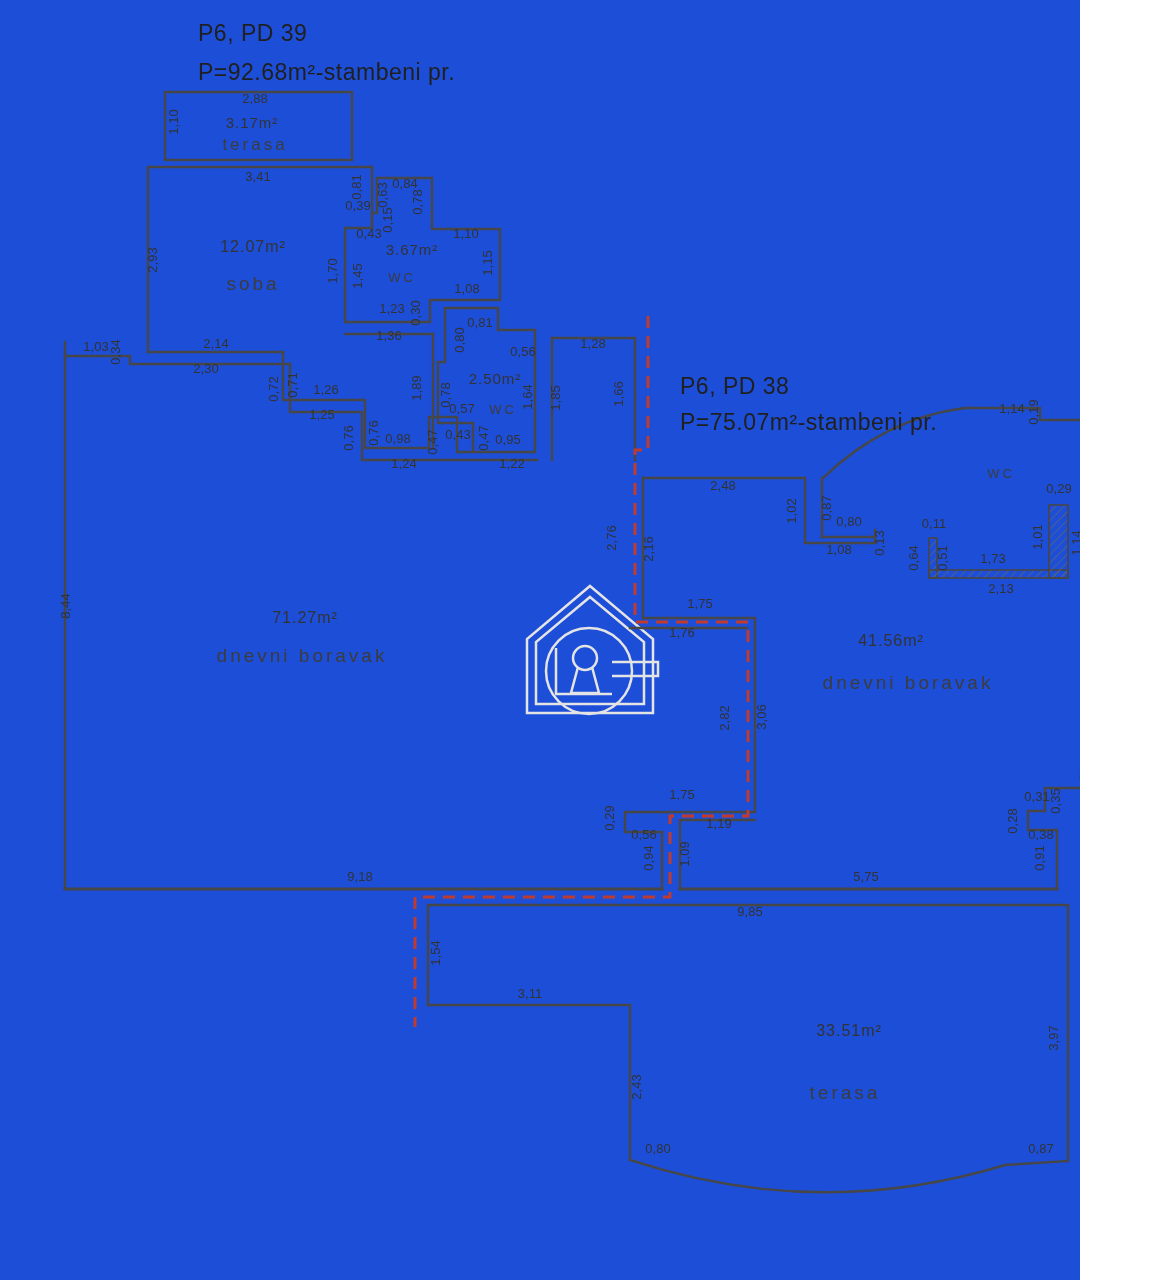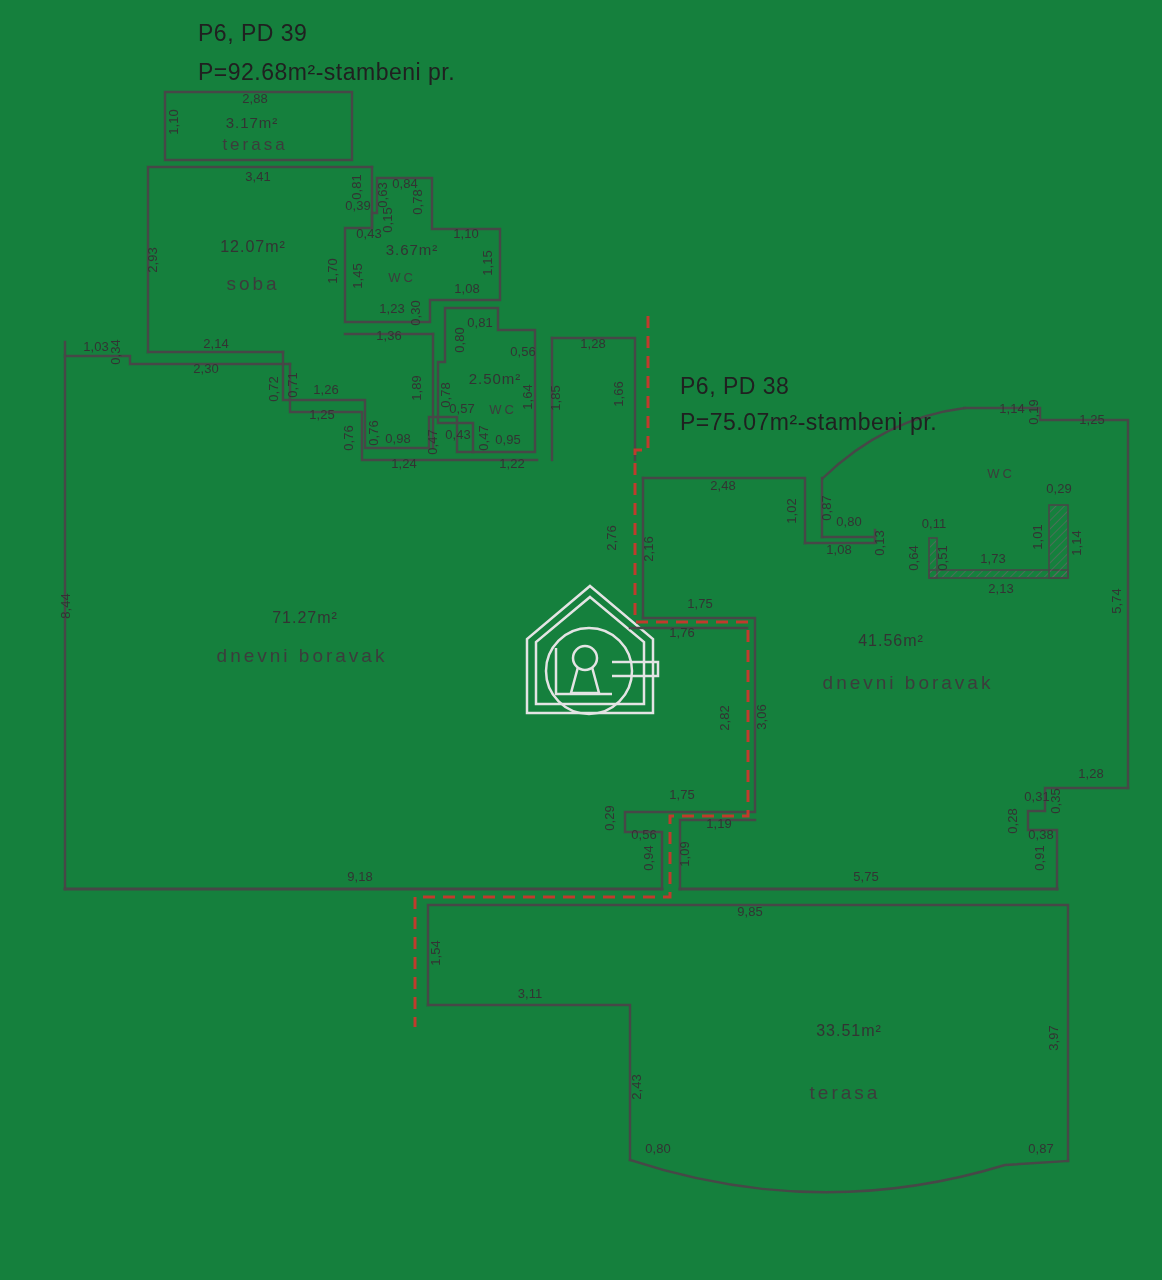--- a/index.html
+++ b/index.html
@@ -1,16 +1,16 @@
 <!DOCTYPE html>
 <html style="--wall: #474747; --red: #c03b2d; --dimtext: #333333; --wm: #e4e4e4;"><head>
 <meta charset="utf-8">
 <style>
   html,body{margin:0;padding:0;background:#ffffff;}
-  #stage{position:relative;width:1162px;height:1280px;background:#15803d;overflow:hidden;
+  #stage{position:relative;width:1080px;height:1280px;background:#1d4ed8;overflow:hidden;
          font-family:"Liberation Sans", sans-serif;}
   svg{position:absolute;left:0;top:0;}
   .wall{fill:none;stroke:var(--wall,#474747);stroke-width:2.4;stroke-linecap:square;stroke-linejoin:miter;}
   .wall-thick{fill:none;stroke:var(--wall,#474747);stroke-width:3;stroke-linecap:square;}
   .redline{fill:none;stroke:var(--red,#c03b2d);stroke-width:3;stroke-dasharray:12 8;stroke-linecap:butt;}
   .hatchbar{stroke:var(--wall,#474747);stroke-width:1.6;}
   .dim{font-size:13px;fill:var(--dimtext,#333);text-anchor:middle;}
   .room-name{fill:#3c3c3c;text-anchor:middle;letter-spacing:3px;}
   .room-area{fill:#333;text-anchor:middle;letter-spacing:1px;}
   .title{font-size:23px;fill:#202020;text-anchor:start;letter-spacing:0.5px;}

